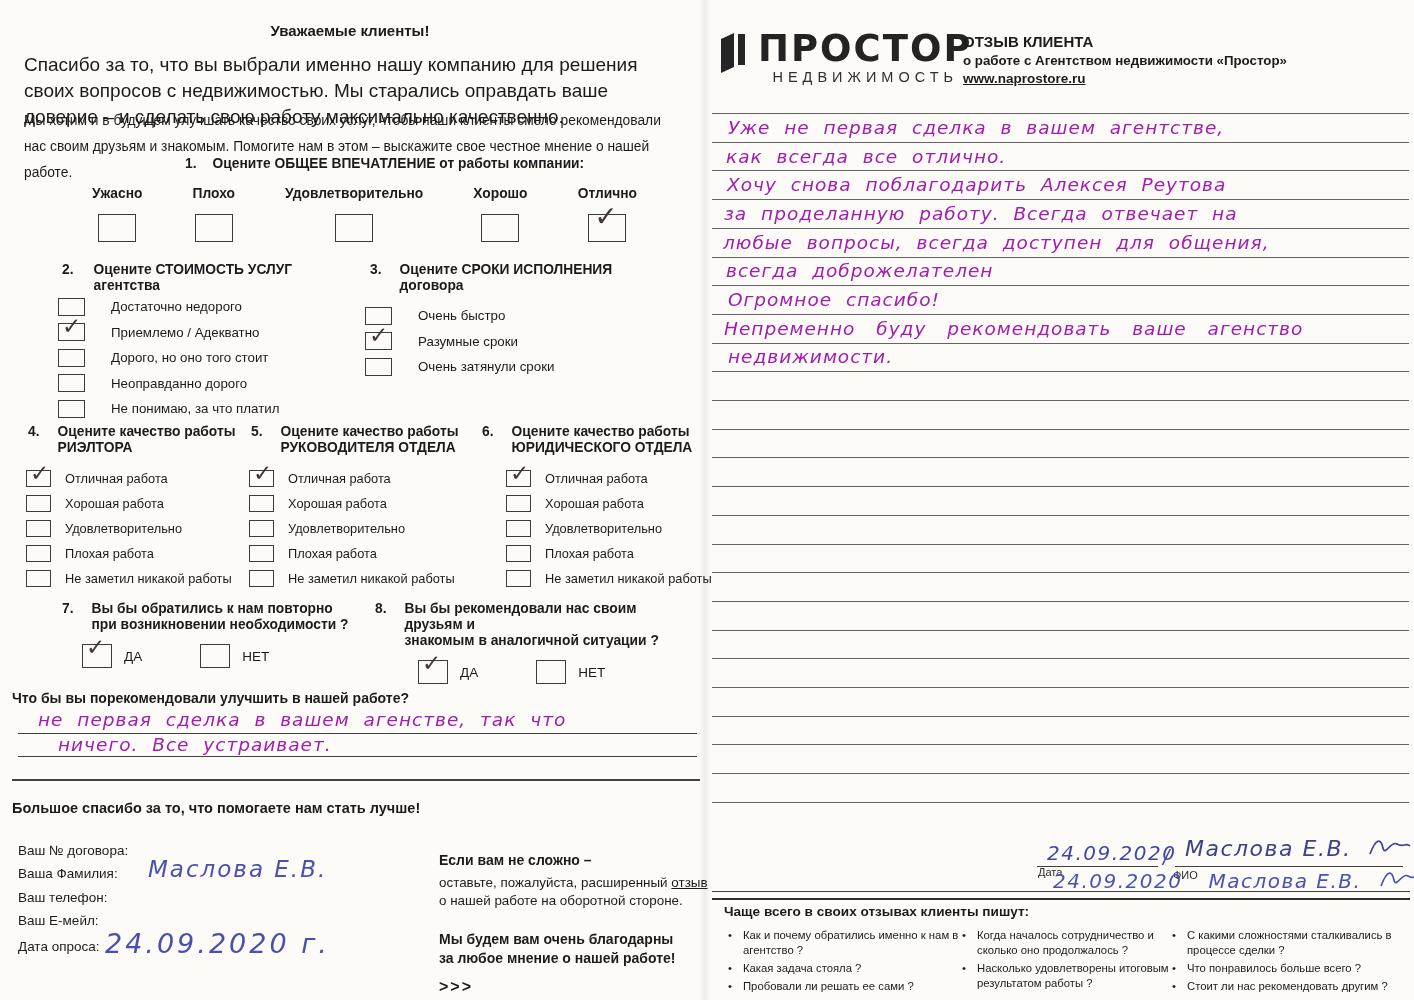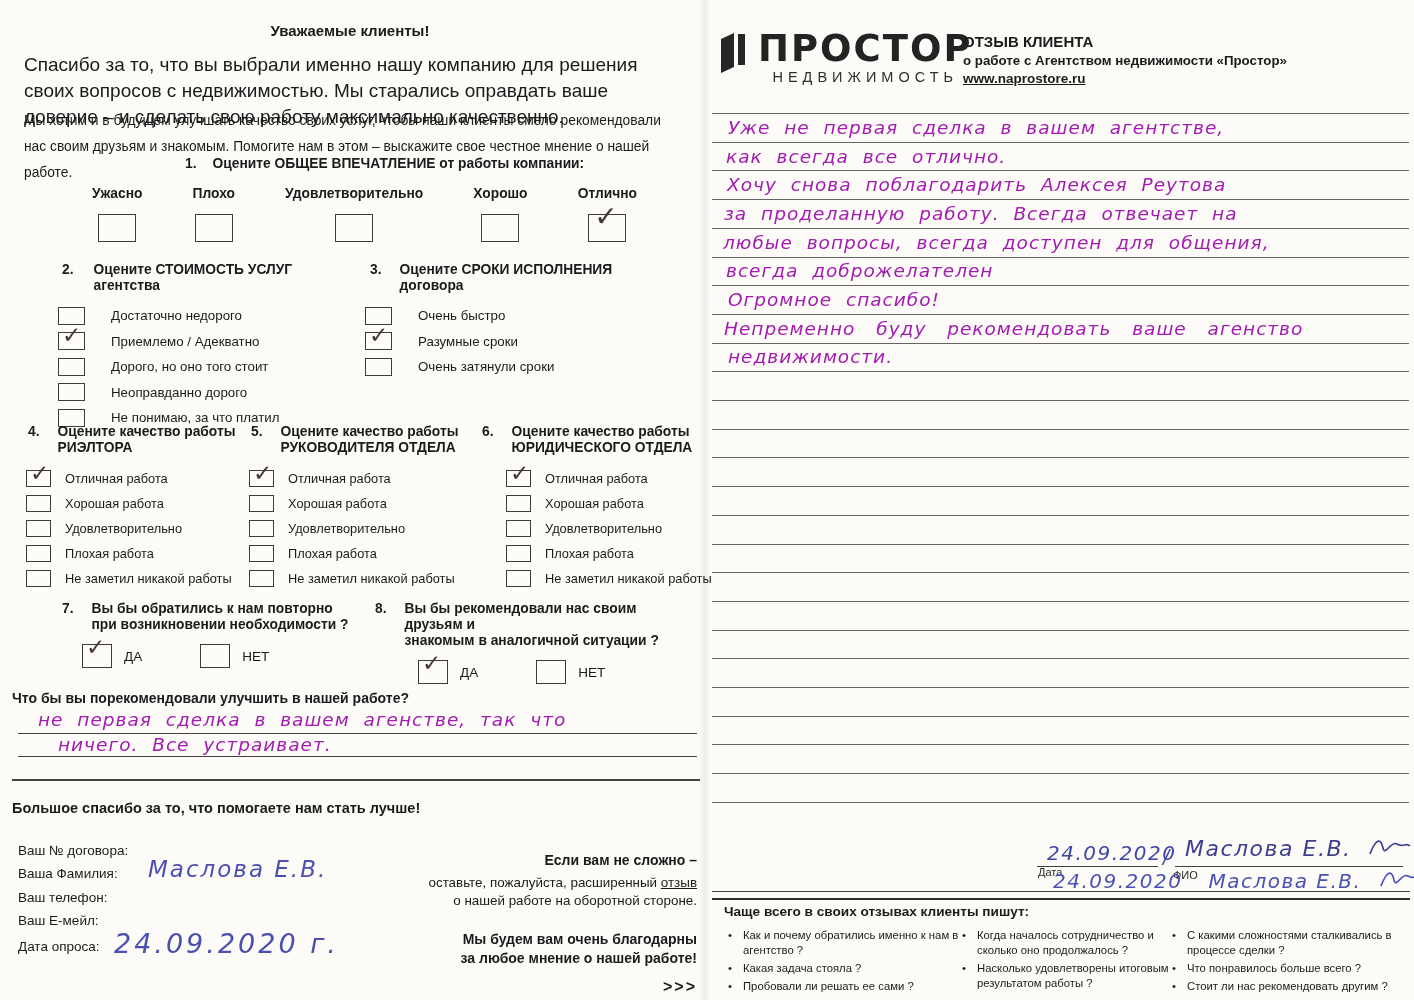--- a/index.html
+++ b/index.html
@@ -95,21 +95,21 @@
             <i class="mk">✓</i>
           </span>
       </div>
     </div>
 
     <div class="abs" style="left:55px;top:262px;width:300px">
       <div class="qhead">
         <span class="qnum" style="margin-left:7px;margin-right:20px">2.</span>
         <span>Оцените СТОИМОСТЬ УСЛУГ агентства</span>
       </div>
-      <div style="margin-top:9px">
+      <div style="">
         <div class="cbrow">
             <span class="cb" style="margin-left:3px">
               <i class="mk"></i>
             </span>
             <span class="lab">Достаточно недорого</span>
           </div>
         <div class="cbrow">
             <span class="cb" style="margin-left:3px">
               <i class="mk">✓</i>
             </span>
@@ -326,24 +326,24 @@
     <div class="abs fieldlab" style="left:18px;top:843px">Ваш № договора:</div>
     <div class="fl" style="left:15px;top:860px;width:406px"></div>
     <div class="abs fieldlab" style="left:18px;top:866px">Ваша Фамилия:</div>
     <div class="abs hwb" style="left:148px;top:856px;font-size:23px;letter-spacing:2px">Маслова Е.В.</div>
     <div class="fl" style="left:15px;top:884px;width:406px"></div>
     <div class="abs fieldlab" style="left:18px;top:890px">Ваш телефон:</div>
     <div class="fl" style="left:15px;top:907px;width:406px"></div>
     <div class="abs fieldlab" style="left:18px;top:913px">Ваш Е-мейл:</div>
     <div class="fl" style="left:15px;top:930px;width:406px"></div>
     <div class="abs fieldlab" style="left:18px;top:939px">Дата опроса:</div>
-    <div class="abs hwb" style="left:114px;top:928px;font-size:27px;letter-spacing:3px">24.09.2020 г.</div>
+    <div class="abs hwb" style="left:105px;top:928px;font-size:27px;letter-spacing:3px">24.09.2020 г.</div>
     <div class="fl" style="left:15px;top:961px;width:406px"></div>
 
-    <div class="abs" style="left:425px;top:852px;width:272px;text-align:right">
+    <div class="abs" style="left:439px;top:852px;width:272px;text-align:left">
       <div class="b" style="font-size:14px">Если вам не сложно –</div>
       <div style="font-size:13.4px;margin-top:7px">
         <span>оставьте, пожалуйста, расширенный</span>
         <span class="u">отзыв</span>
       </div>
       <div style="font-size:13.4px;margin-top:3px">о нашей работе на оборотной стороне.</div>
       <div class="b" style="font-size:14px;margin-top:23px">Мы будем вам очень благодарны</div>
       <div class="b" style="font-size:14px;margin-top:3px">за любое мнение о нашей работе!</div>
       <div class="b" style="font-size:16px;letter-spacing:2px;margin-top:12px">&gt;&gt;&gt;</div>
     </div>

